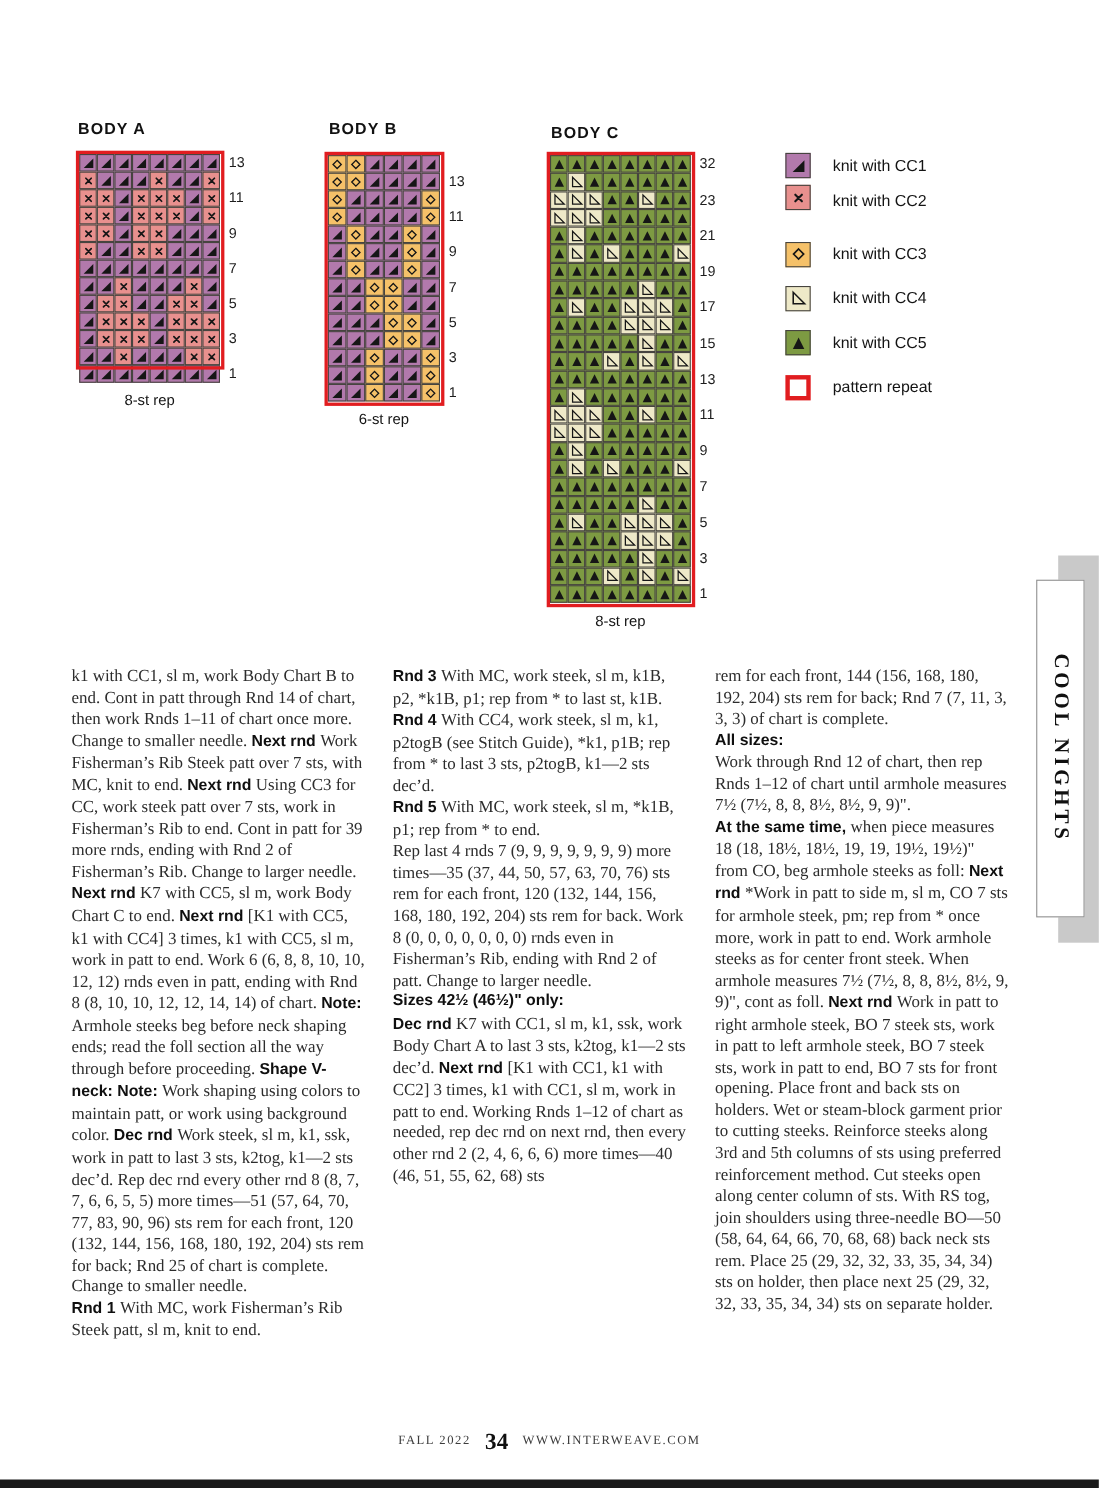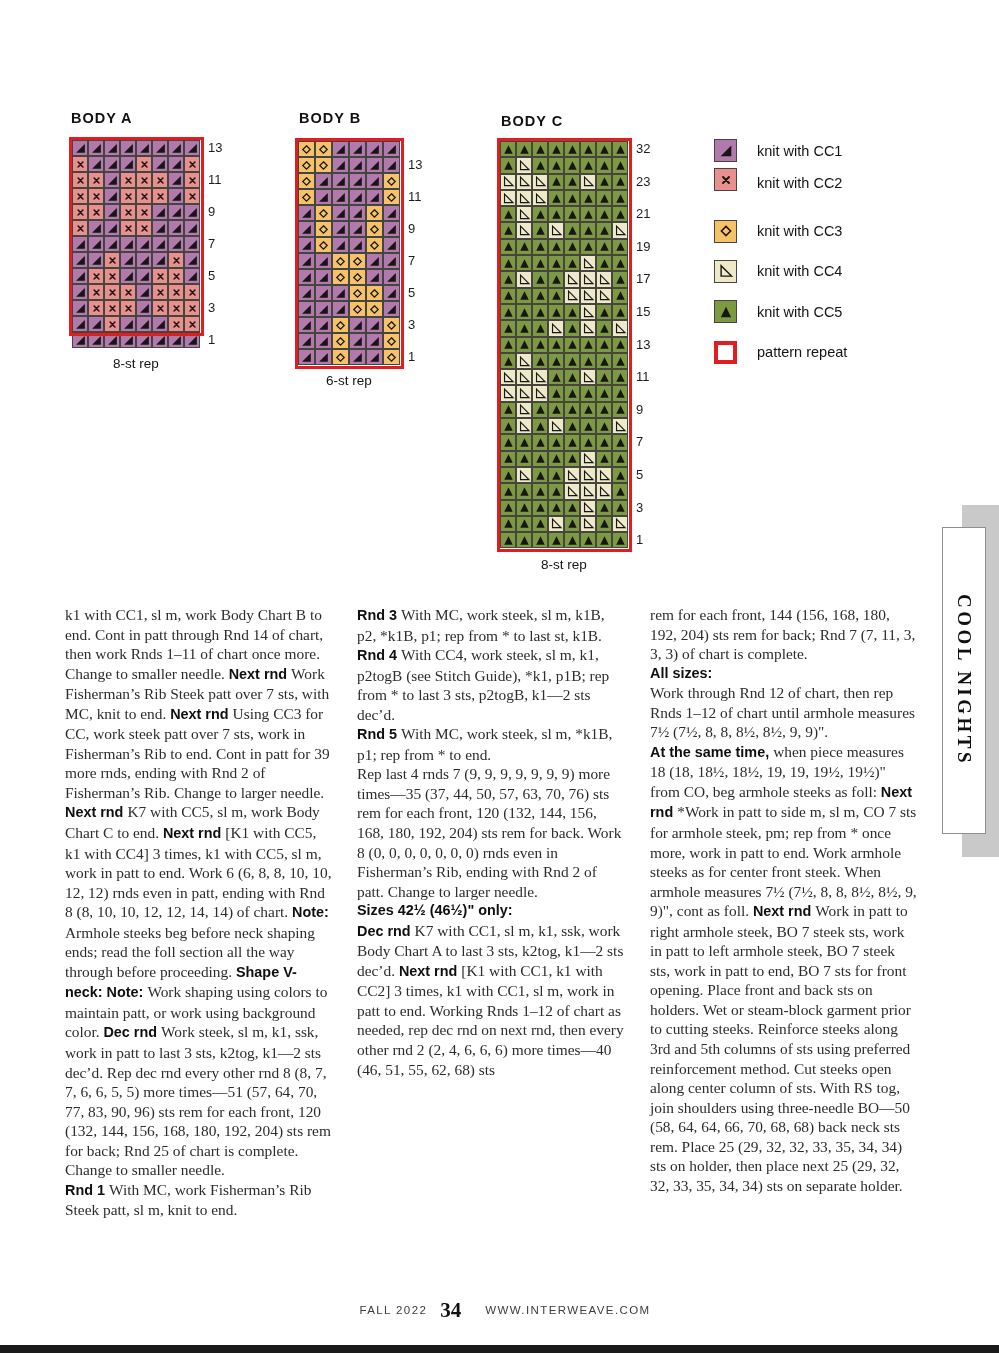--- a/index.html
+++ b/index.html
@@ -35,22 +35,22 @@
   .side-strip{position:absolute;left:962px;top:505px;width:37px;height:352px;
        background:#c9c9c9;}
   .side-tab{position:absolute;left:942px;top:527px;width:44px;height:307px;
        background:#fff;border:1px solid #8f8f8f;box-sizing:border-box;
        display:flex;align-items:center;justify-content:center;}
   .side-tab-text{writing-mode:vertical-rl;font-family:"Liberation Serif",serif;
        font-weight:700;font-size:19px;letter-spacing:3.5px;color:#101010;white-space:nowrap;}
 
   .footer{position:absolute;left:0;top:1294px;width:100%;height:32px;
        display:flex;align-items:center;justify-content:center;}
-  .footer .small{font-family:Liberation Sans, sans-serif;font-size:11.5px;
-       letter-spacing:1.4px;color:#3c3c3c;margin-left:11px;}
+  .footer .small{font-family:Liberation Serif, serif;font-size:11.5px;
+       letter-spacing:1.4px;color:#3c3c3c;}
   .footer .pagenum{font-family:"Liberation Serif",serif;font-size:21px;
        font-weight:700;color:#101010;margin:0 13px;}
 
   .bottom-bar{position:absolute;left:0;bottom:0;width:100%;height:8px;background:#1a1a1a;}
 </style>
 </head>
 <body>
 
 <div class="page">
   <div id="charts">

